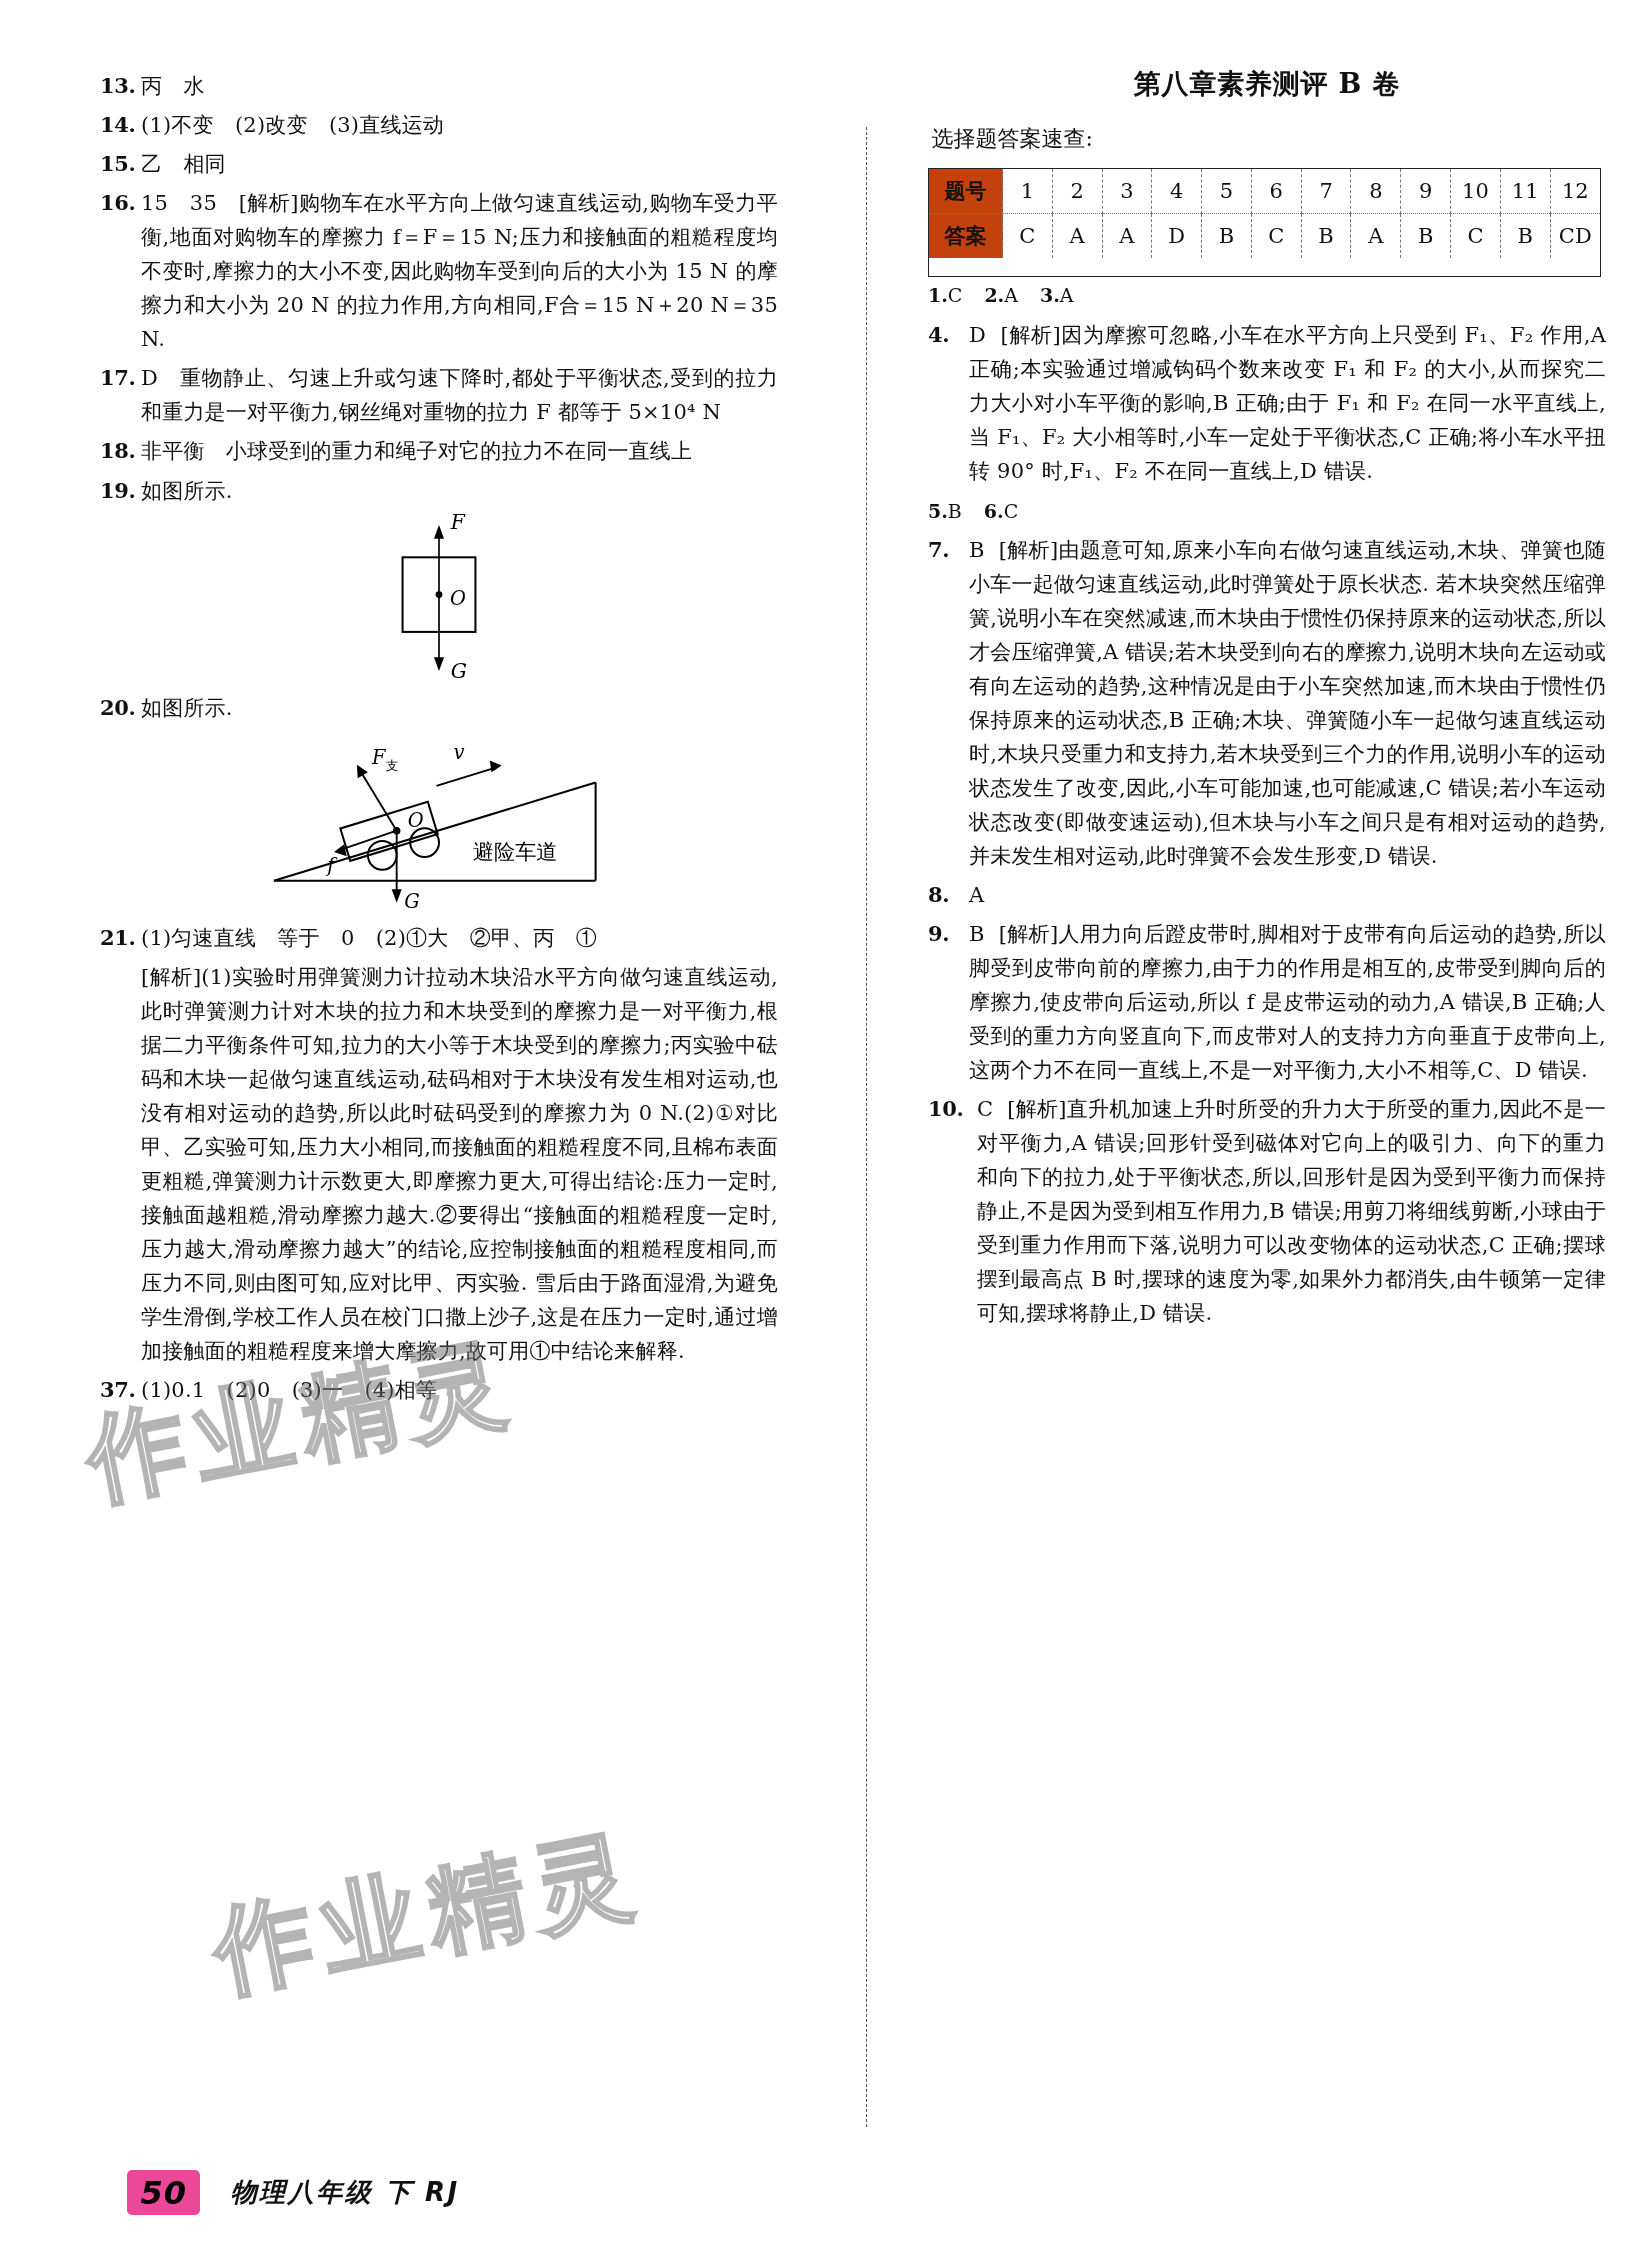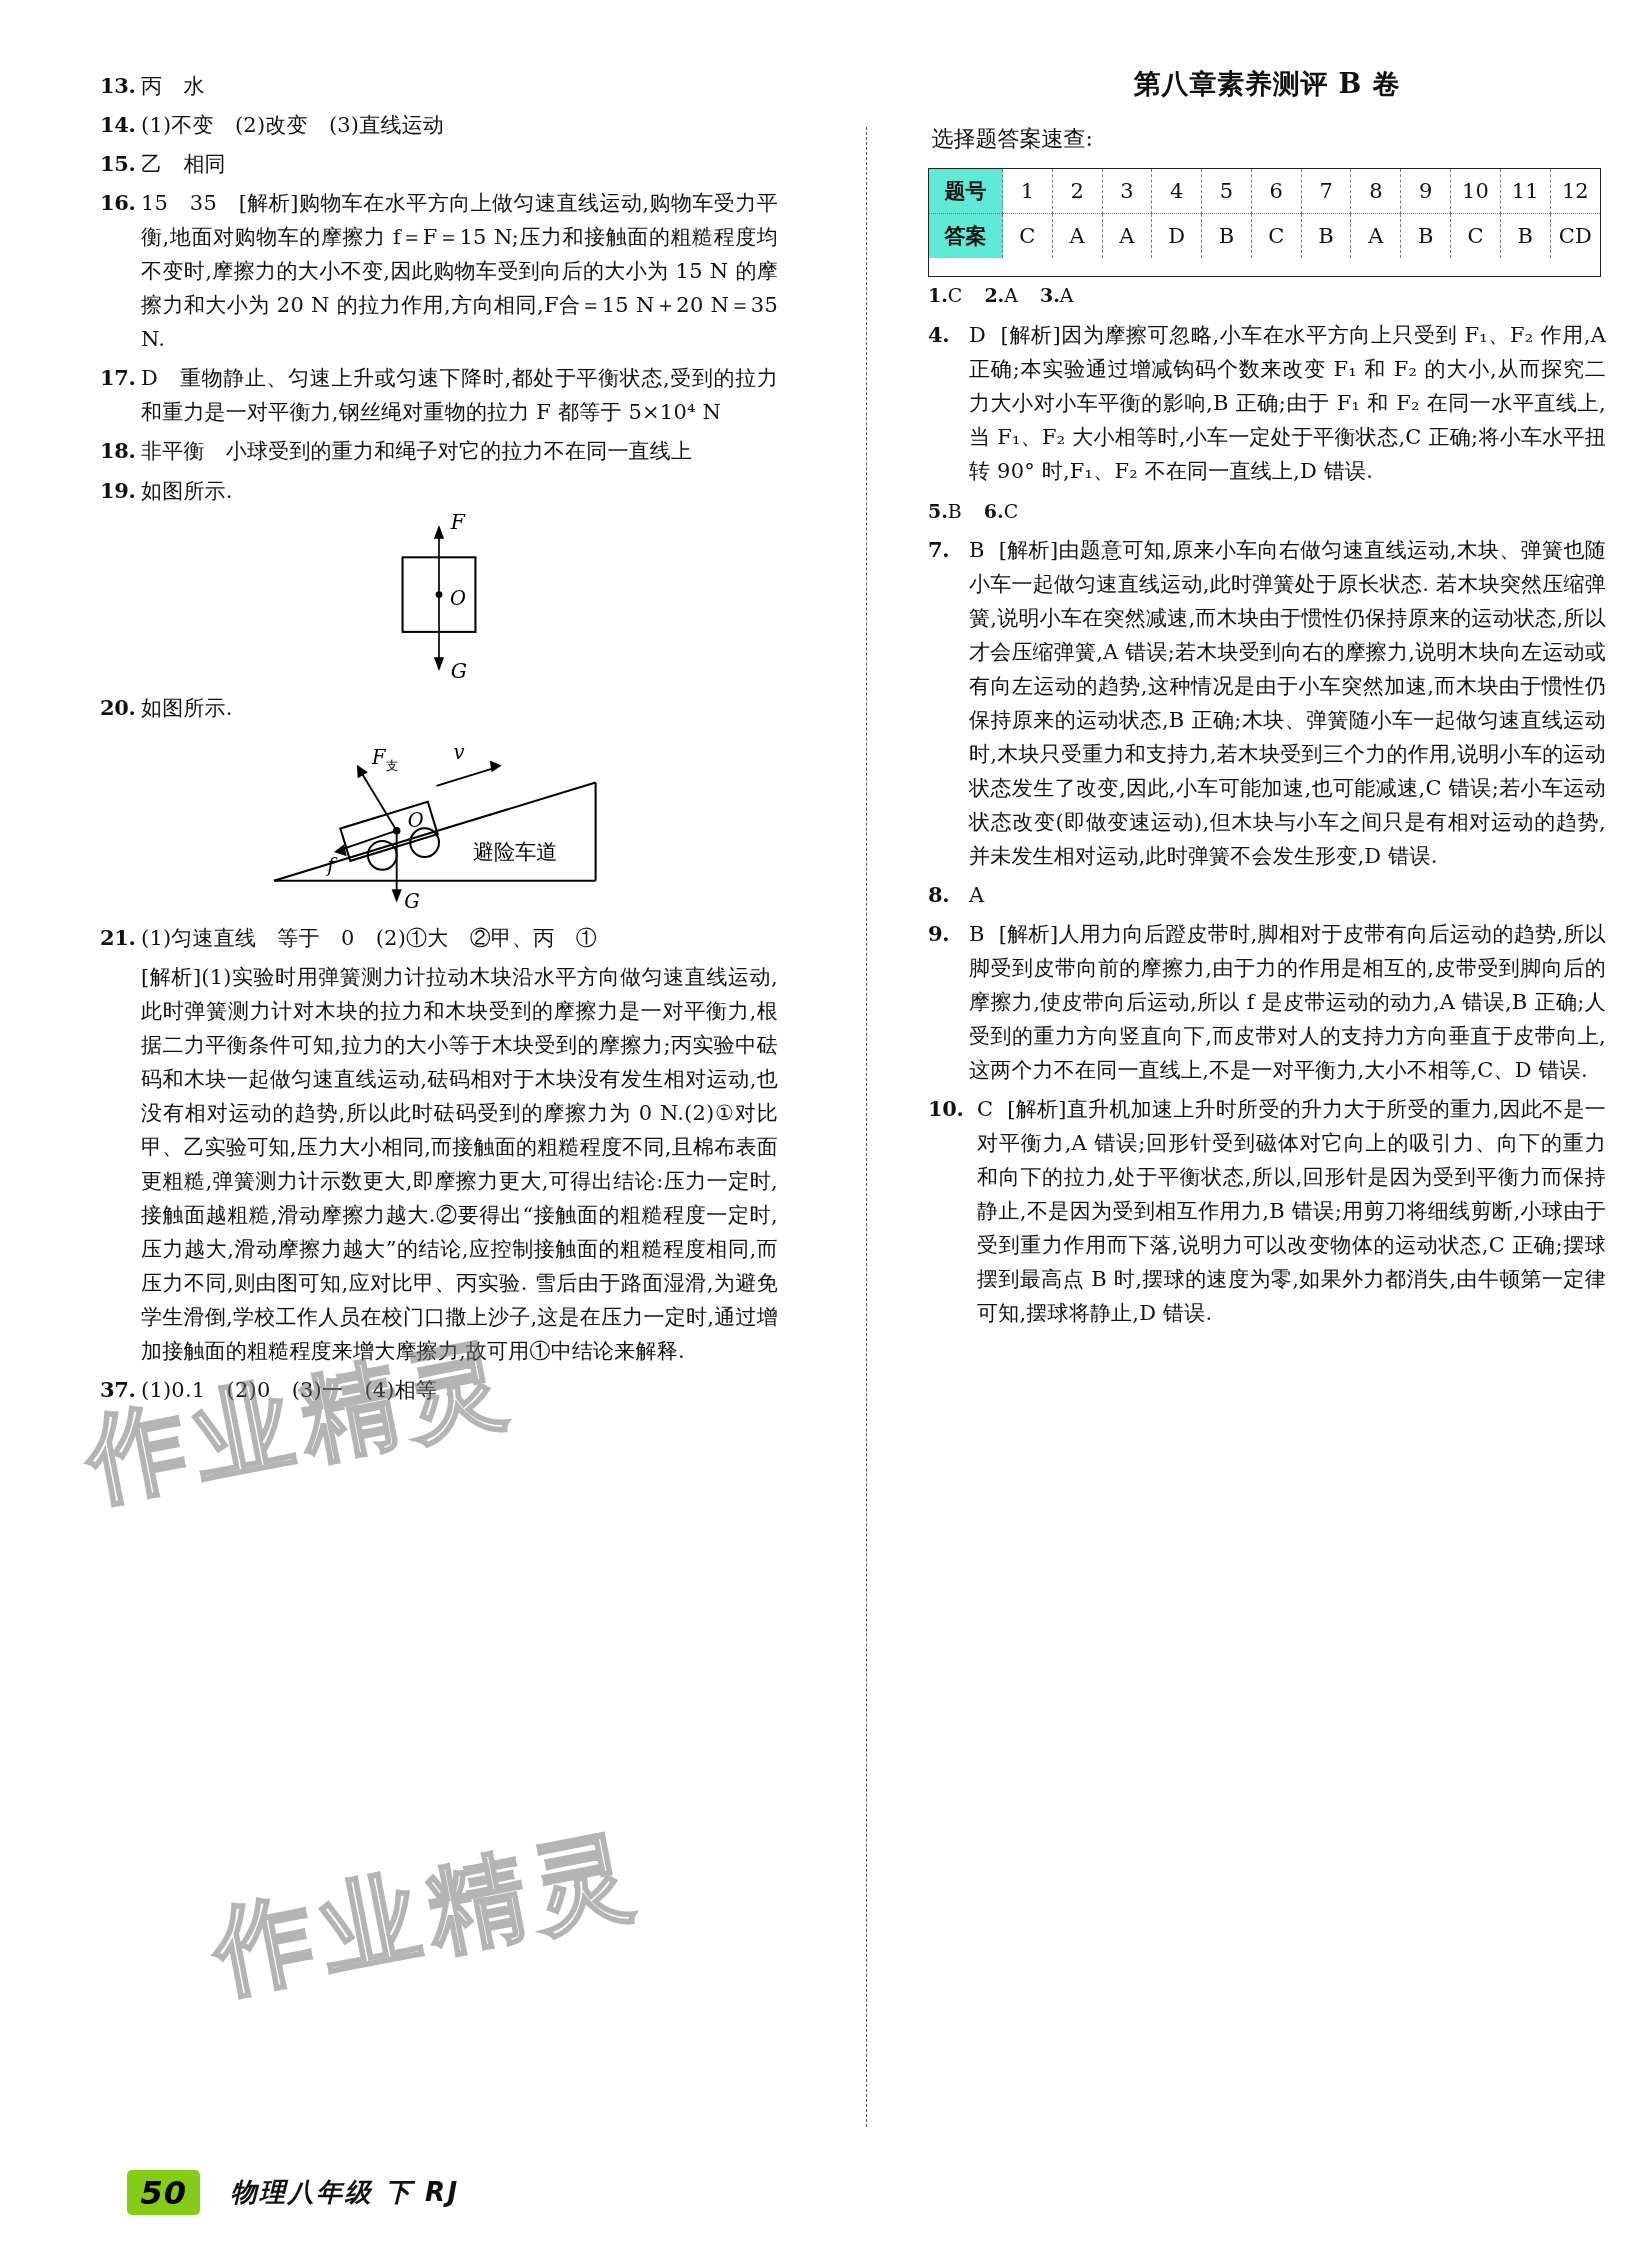--- a/index.html
+++ b/index.html
@@ -53,35 +53,35 @@
   }
   table.ans td{
     border-right:0.8px dashed #777;
     border-bottom:0.8px dotted #777;
     text-align:center;font-size:21px;height:44px;padding:0;
     font-family:"DejaVu Serif","Liberation Serif",serif;
   }
   table.ans tr:last-child td{border-bottom:none;}
   table.ans td:last-child{border-right:none;}
   table.ans td.hd{
-    background:#5eead4;font-weight:bold;width:73px;
+    background:#c2410c;font-weight:bold;width:73px;
     border-right:0.8px dashed #777;
   }
   .tbl-wrap{border:1.7px solid #222;width:671px;}
 
   
   .fig{display:flex;justify-content:center;margin:5.1px 0 8.5px 0;}
   .fig svg{display:block;}
 
   
   .footer{
     position:absolute;left:127px;bottom:46px;display:flex;align-items:center;
   }
   .pg-badge{
-    background:#84cc16;color:#000;font-weight:bold;font-size:32px;
+    background:#ec4899;color:#000;font-weight:bold;font-size:32px;
     padding:3.4px 13.6px;border-radius:5.1px;
     font-family:"DejaVu Sans","Liberation Sans",sans-serif;
     font-style:italic;letter-spacing:0.8px;
   }
   .foot-txt{
     margin-left:30.5px;font-size:26px;font-style:italic;font-weight:bold;
     font-family:"DejaVu Sans","Liberation Sans",sans-serif;
     letter-spacing:2.5px;
   }
 

